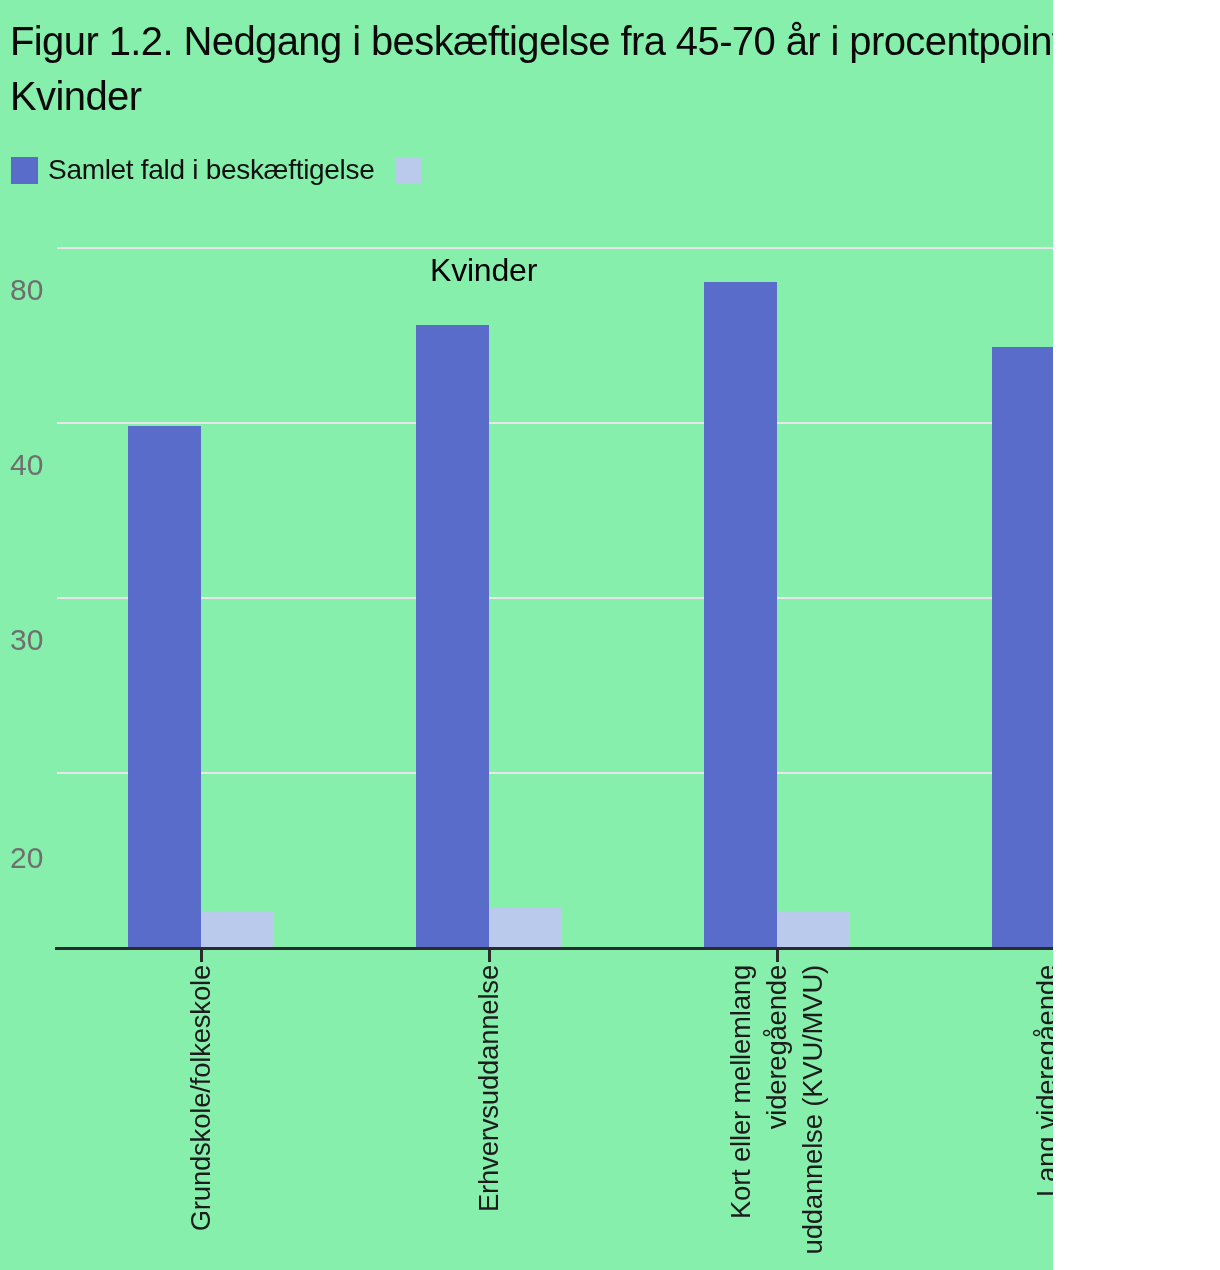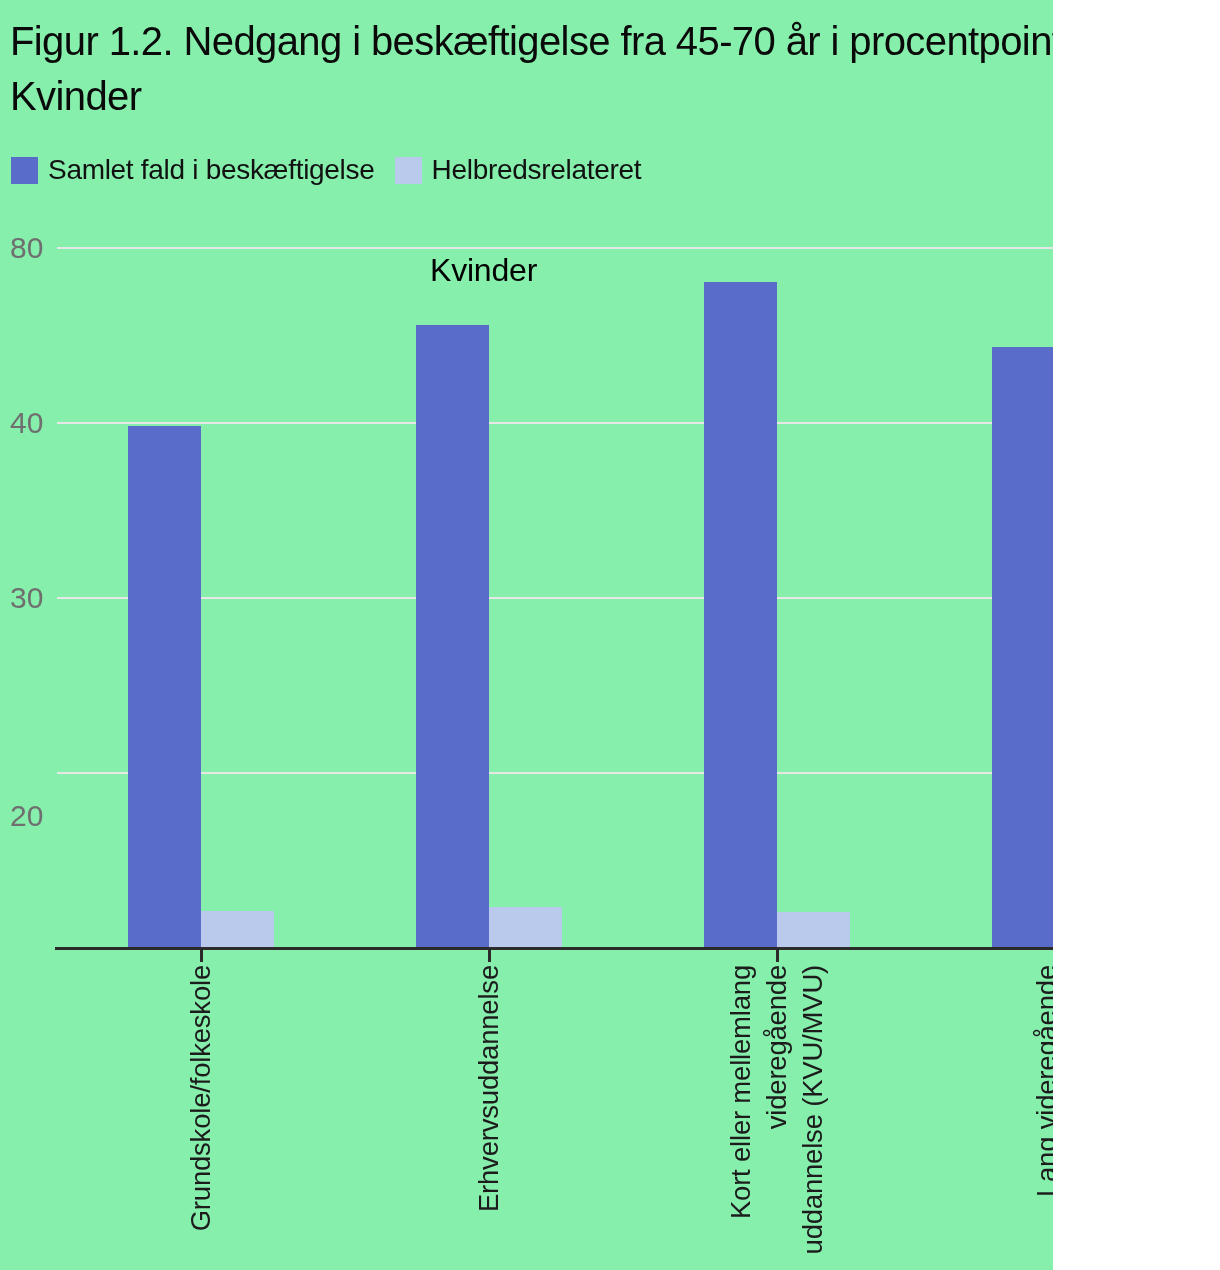--- a/index.html
+++ b/index.html
@@ -21,21 +21,21 @@
     display:flex;align-items:center;gap:20px;
   }
   .legend-item{display:flex;align-items:center;gap:10px;}
   .legend-swatch{width:27px;height:27px;flex:0 0 auto;}
   .legend-label{font-size:28px;color:#111;letter-spacing:-0.3px;white-space:nowrap;}
   .plot{position:absolute;left:0;top:0;width:1220px;height:1270px;}
   .gridline{position:absolute;height:2px;background:#e7e7e7;}
   .axis-line{position:absolute;height:3px;background:#2b2b2b;}
   .y-tick-label{
     position:absolute;left:10px;width:60px;
-    font-size:30px;color:#6f6f6f;text-align:left;line-height:30px;
+    font-size:30px;color:#6f6f6f;text-align:left;line-height:30px;margin-top:42px;
   }
   .bar{position:absolute;}
   .x-tick{position:absolute;width:3px;background:#2b2b2b;}
   .x-label{
     position:absolute;
     font-size:27.5px;line-height:36px;color:#1c1c1c;
     text-align:right;white-space:pre;
     transform-origin:100% 0;transform:rotate(-90deg);
     letter-spacing:-0.2px;
   }
@@ -51,21 +51,20 @@
   <h1 class="title">Figur 1.2. Nedgang i beskæftigelse fra 45-70 år i procentpoint,
 Kvinder</h1>
 
   <div class="legend">
     <div class="legend-item">
       <span class="legend-swatch" id="swatch-0" style="background: rgb(90, 108, 201);"></span>
       <span class="legend-label">Samlet fald i beskæftigelse</span>
     </div>
     <div class="legend-item">
       <span class="legend-swatch" id="swatch-1" style="background: rgb(185, 202, 236);"></span>
-      <span class="legend-label">Helbredsrelateret</span>
     </div>
   </div>
 
   <div class="plot" id="plot">
       <div class="gridline" style="left: 57px; width: 1140px; top: 771.9px; background: rgb(231, 231, 231);"></div>
       <div class="y-tick-label" style="top: 801px; color: rgb(111, 111, 111);">20</div>
       <div class="gridline" style="left: 57px; width: 1140px; top: 596.8px; background: rgb(231, 231, 231);"></div>
       <div class="y-tick-label" style="top: 582.8px; color: rgb(111, 111, 111);">30</div>
       <div class="gridline" style="left: 57px; width: 1140px; top: 421.7px; background: rgb(231, 231, 231);"></div>
       <div class="y-tick-label" style="top: 407.7px; color: rgb(111, 111, 111);">40</div>

